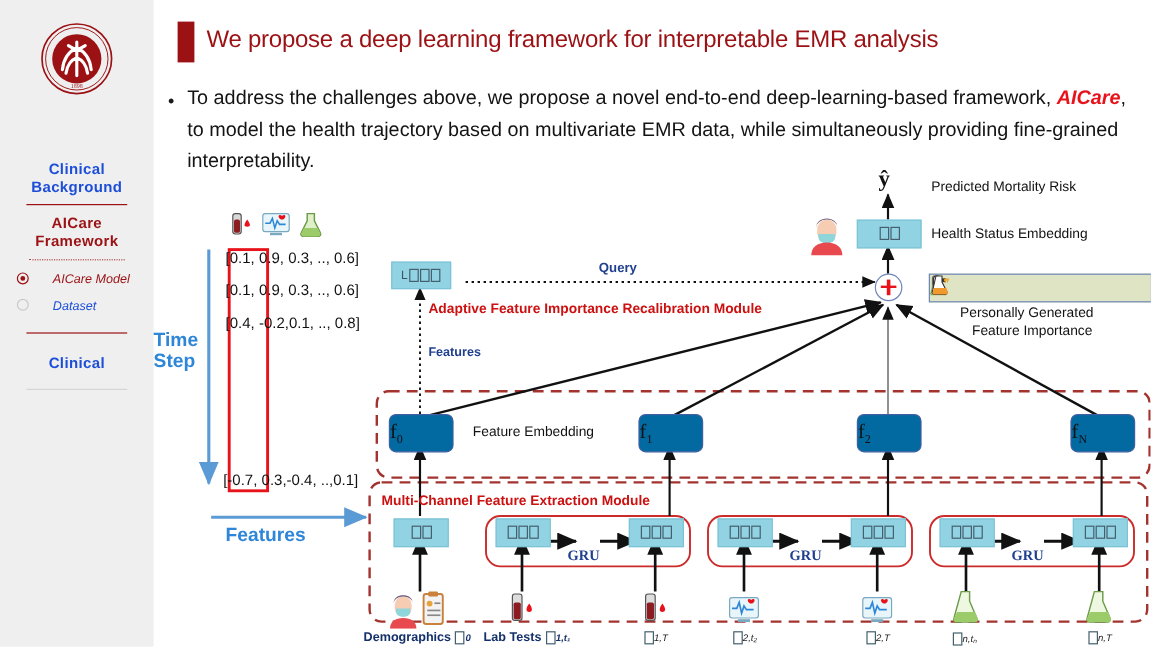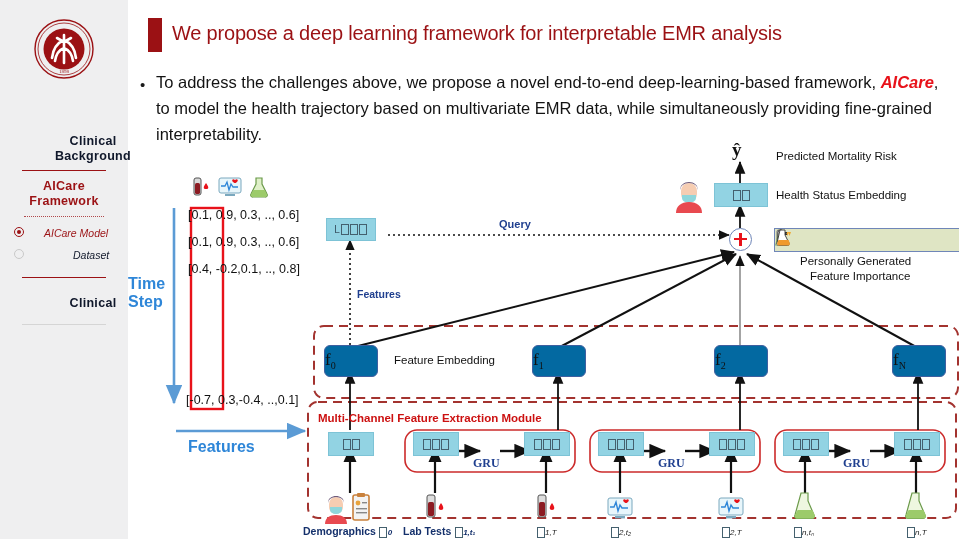--- a/index.html
+++ b/index.html
@@ -14,21 +14,21 @@
     position:absolute;left:0;top:0;width:128px;height:539px;
     background:#efeff0;
   }
   #logo{
     position:absolute;left:33px;top:18px;width:62px;height:62px;
   }
   .nav-block{position:absolute;left:0;width:128px;text-align:center;}
   .nav-title{
     font-size:12.5px;font-weight:bold;line-height:15px;letter-spacing:.3px;
   }
-  .nav-muted{color:#0f172a;padding-left:29px;}
+  .nav-muted{color:#1d4ed8;}
   .nav-active{color:#9b1114;}
   .rule{position:absolute;left:22px;width:84px;height:1px;background:#9b1114;}
   .rule-light{background:#d5d5d5;}
   .rule-dot{
     position:absolute;left:24px;width:80px;height:0;
     border-top:1.5px dotted #9b1114;opacity:.75;
   }
   .sub-item{
     position:absolute;left:14px;width:114px;height:16px;
     display:flex;align-items:flex-start;gap:20px;font-size:10.5px;font-style:italic;
@@ -252,20 +252,21 @@
     <div>Time</div>
     <div>Step</div>
   </div>
   <div class="axis-word" style="left:60px;top:298px">Features</div>
 
   <div class="cyan" style="left:198px;top:78px;width:48px;height:21px">
     <span>L<span class="tofu"></span><span class="tofu"></span><span class="tofu"></span></span>
   </div>
 
   <div class="navylbl" style="left:371px;top:78px;font-size:11px">Query</div>
+  <div class="redlbl" style="left:229px;top:112px">Adaptive Feature Importance Recalibration Module</div>
   <div class="navylbl" style="left:229px;top:148px">Features</div>
   <div class="redlbl" style="left:190px;top:272px">Multi-Channel Feature Extraction Module</div>
 
   <div class="fbox" style="left:196px;top:205px">
     <span>f<sub>0</sub></span>
   </div>
   <div class="fbox" style="left:404px;top:205px">
     <span>f<sub>1</sub></span>
   </div>
   <div class="fbox" style="left:586px;top:205px">

